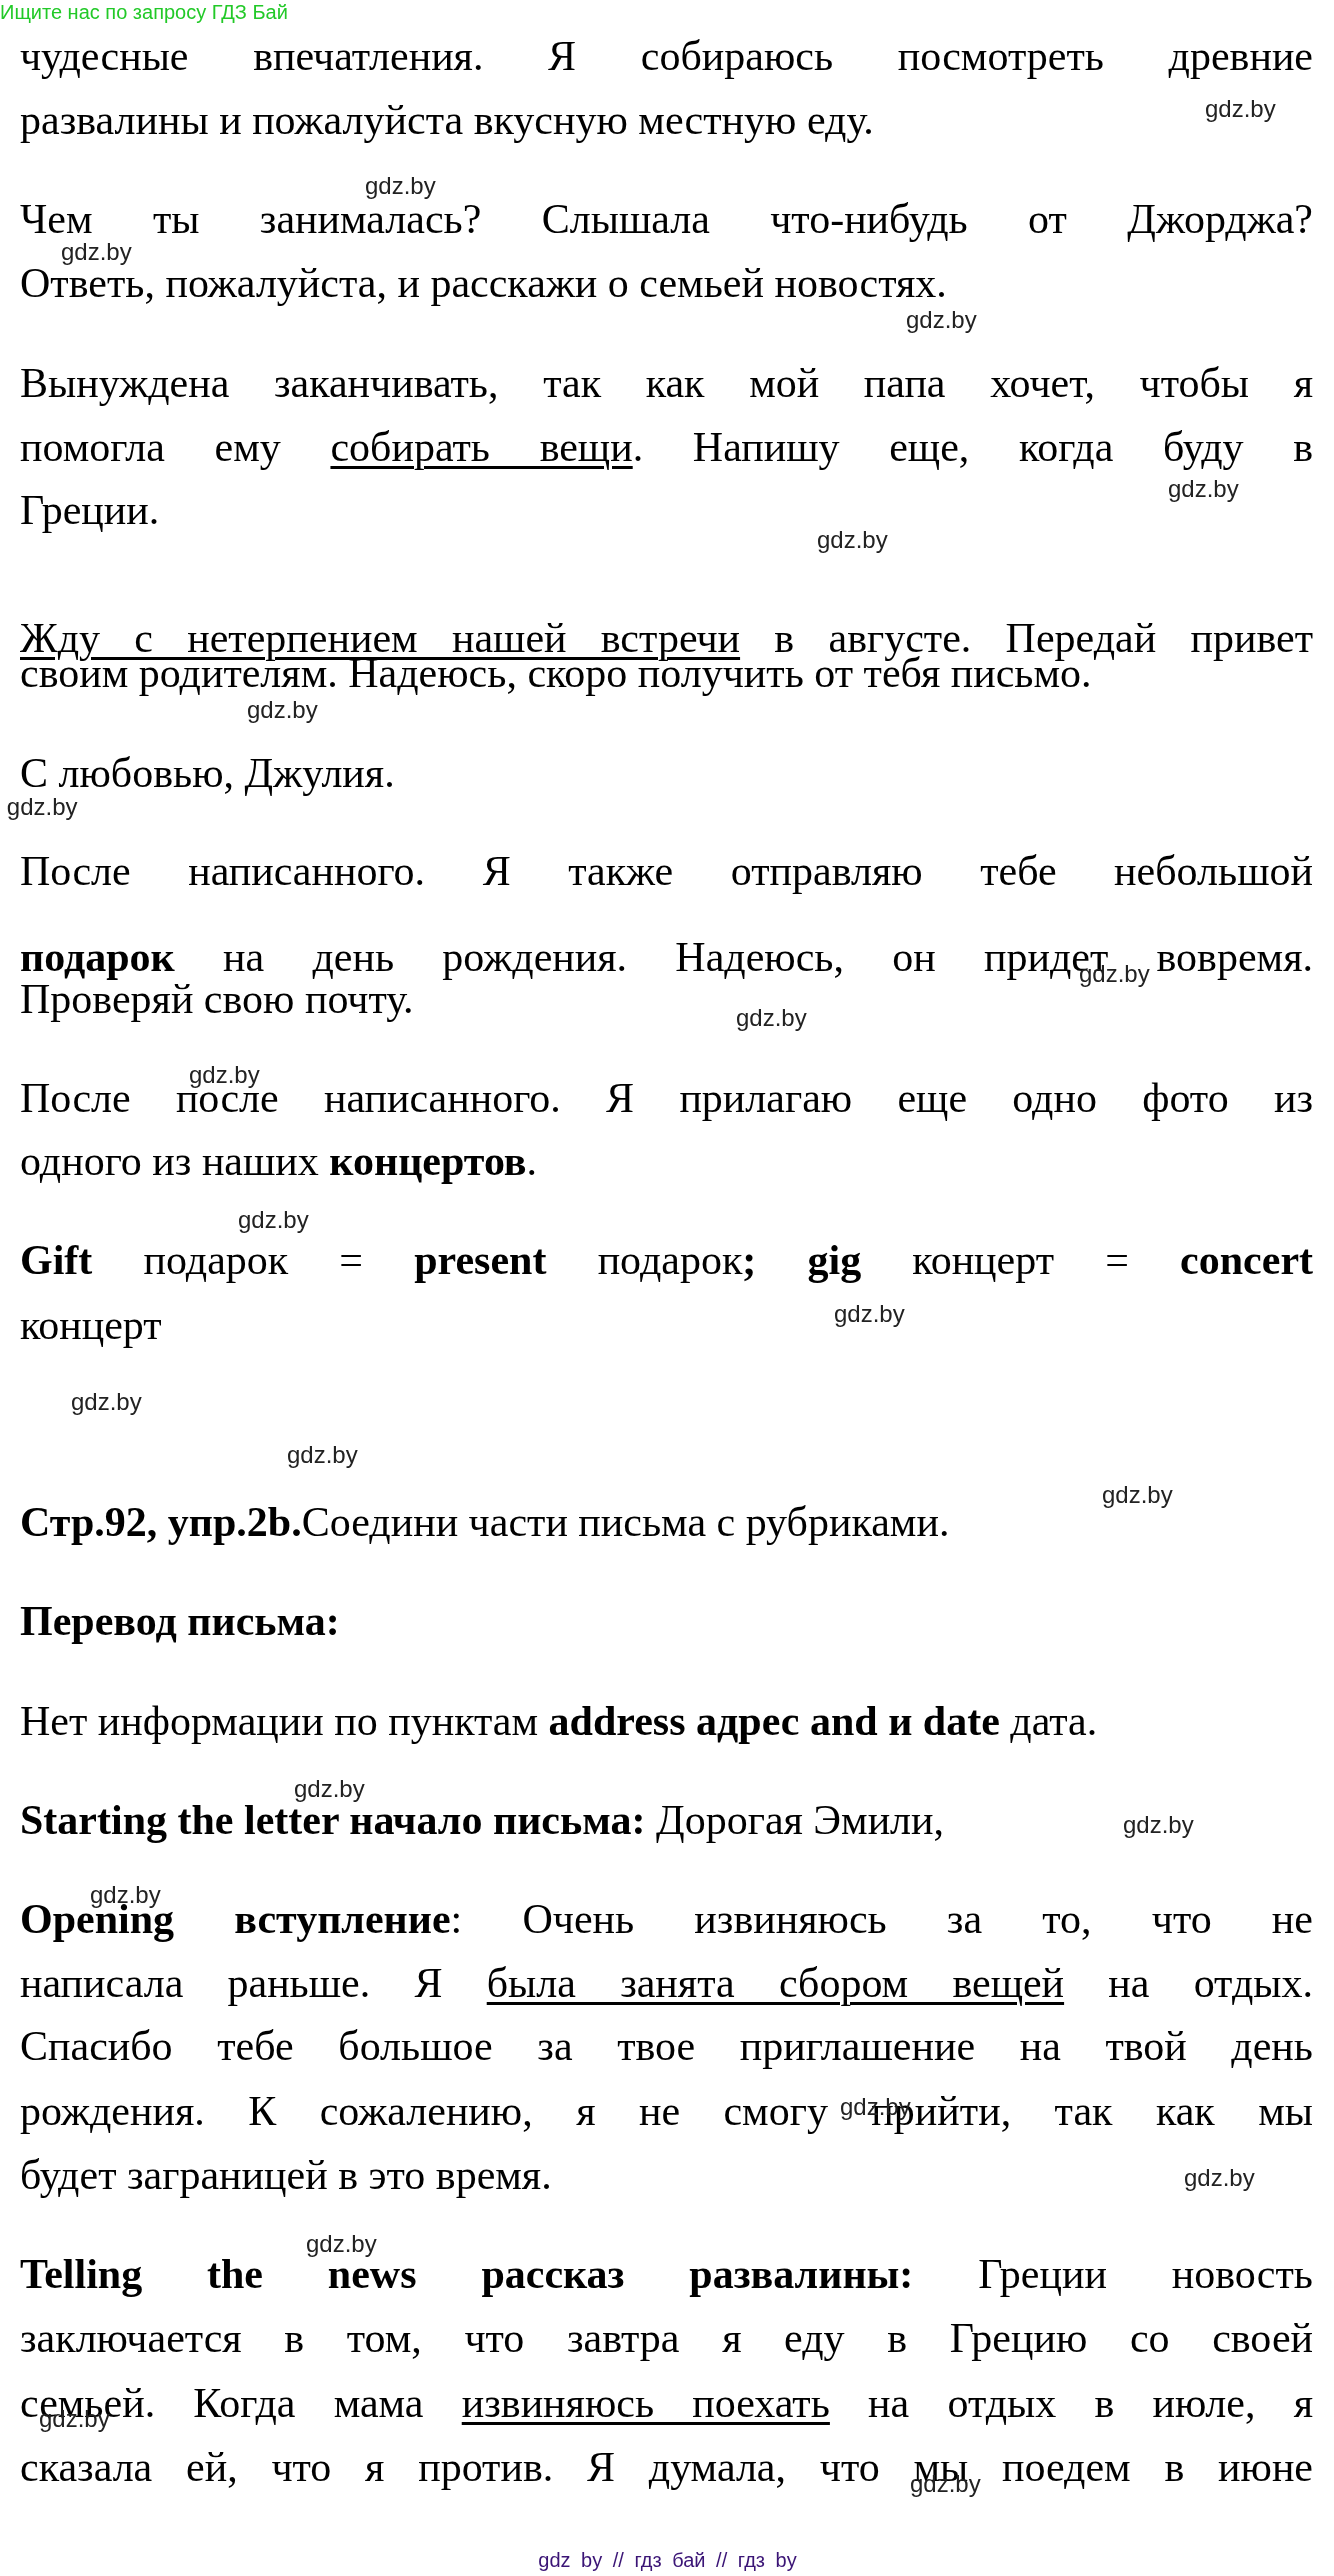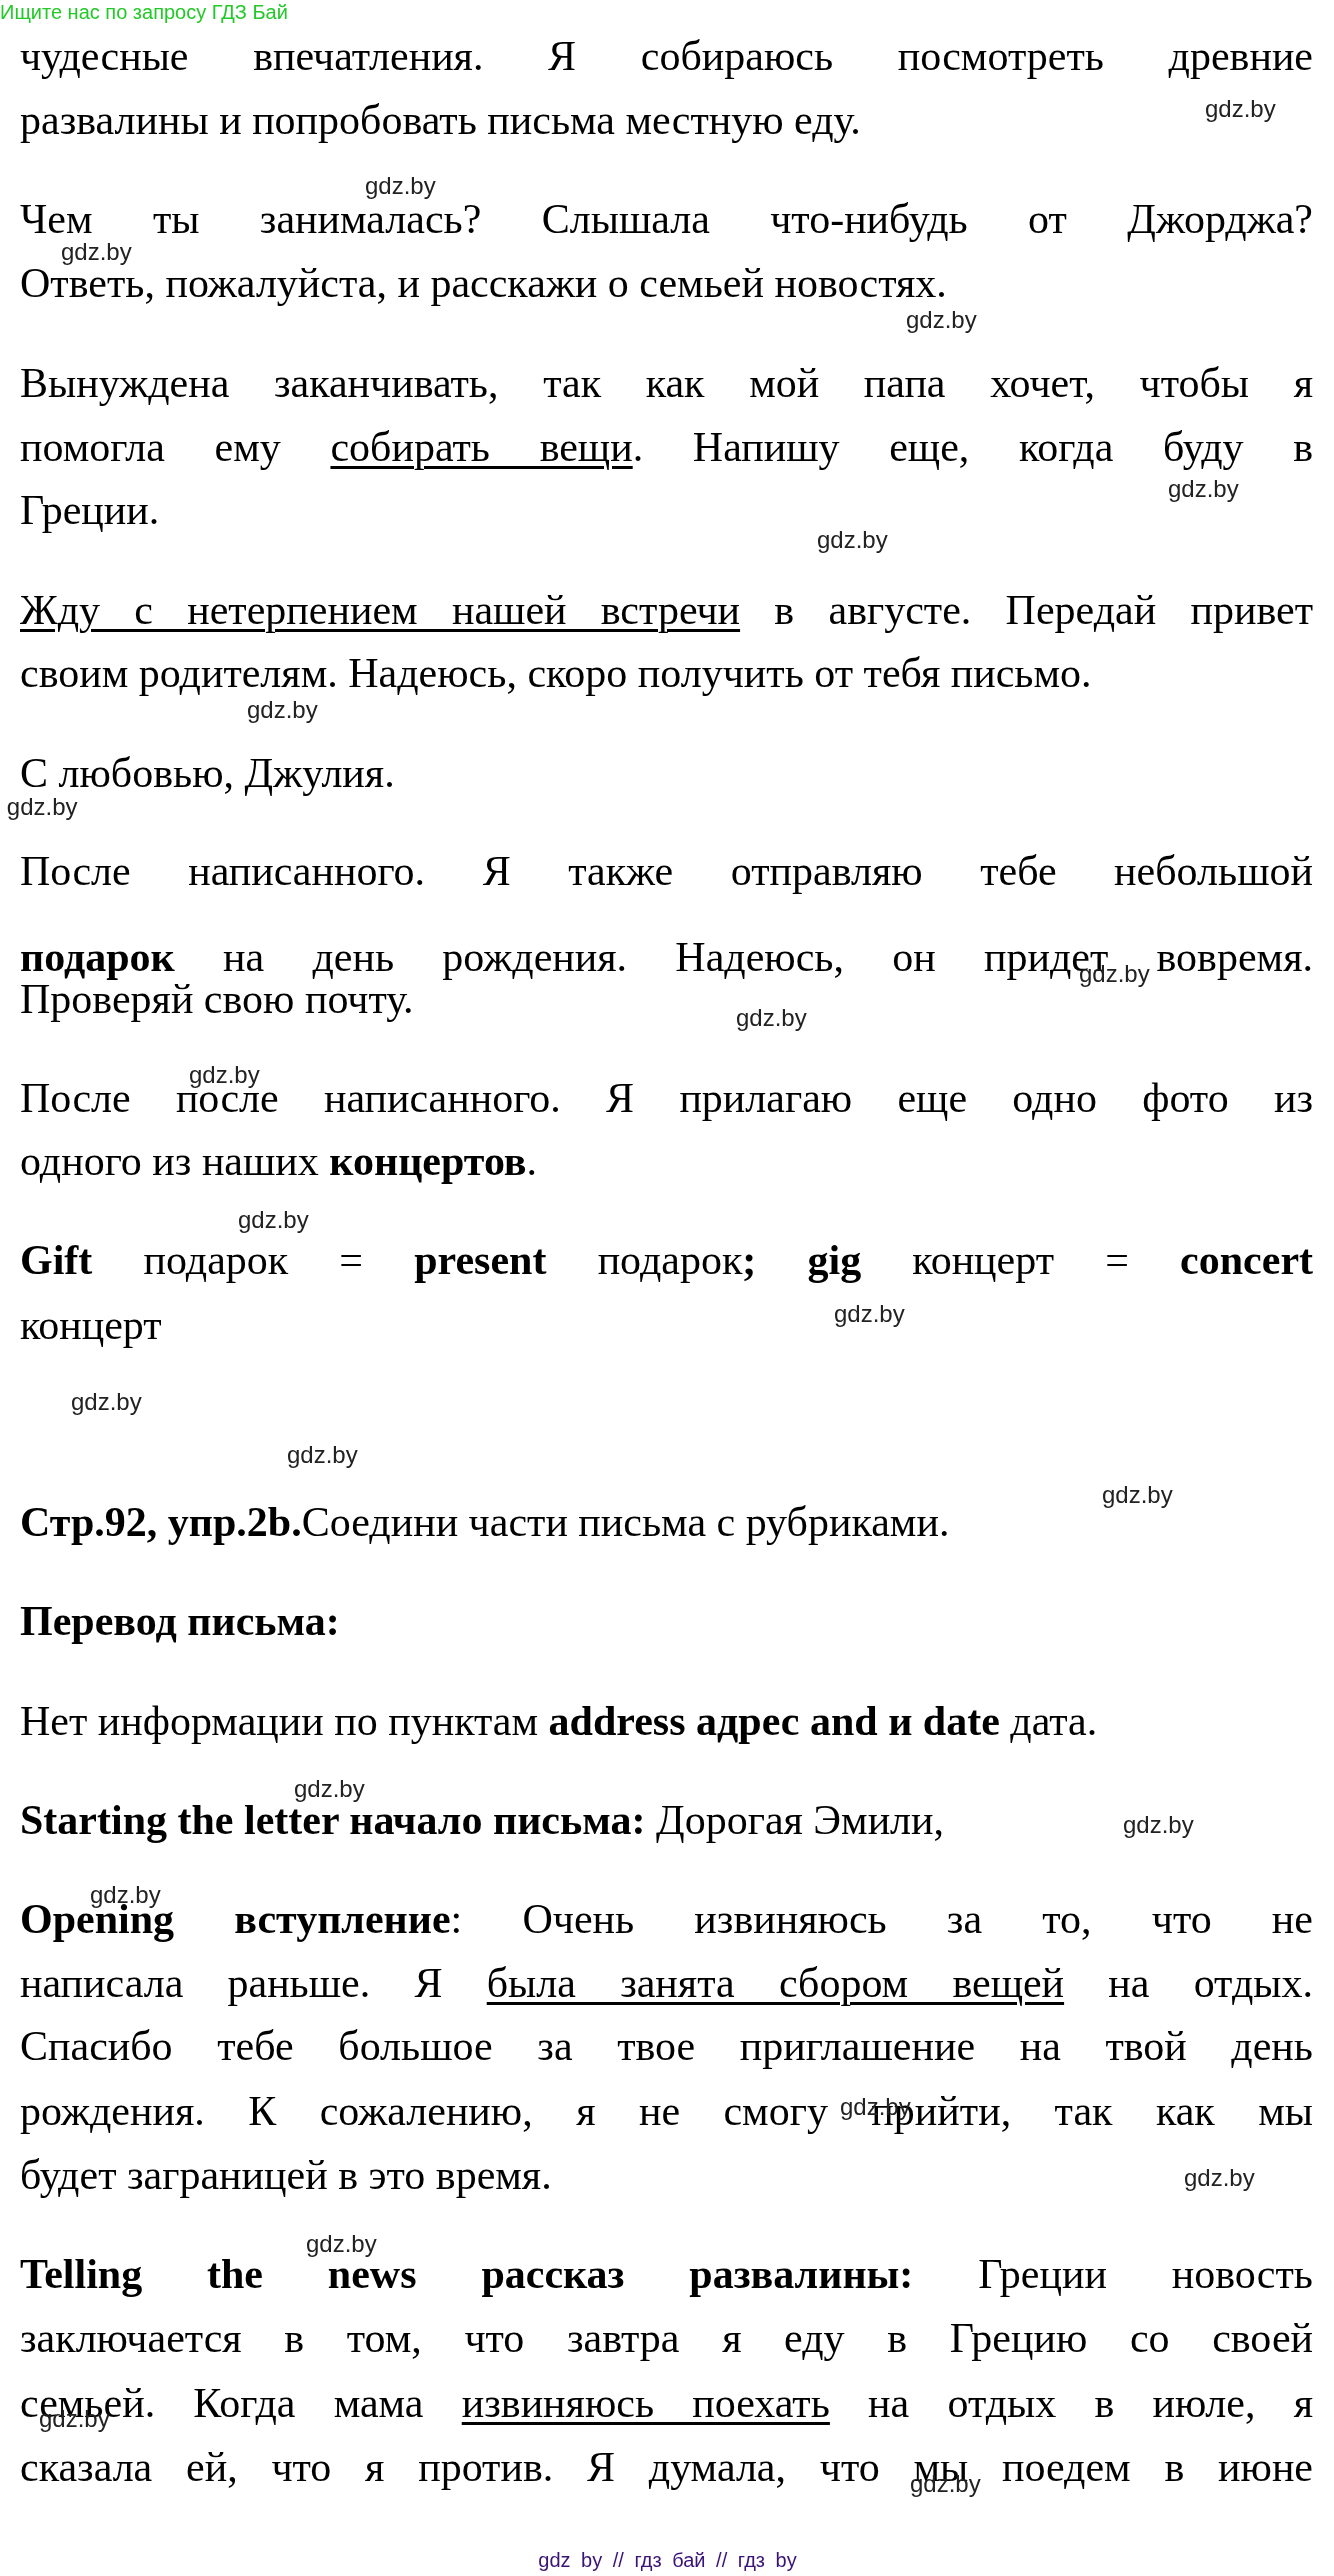--- a/index.html
+++ b/index.html
@@ -17,30 +17,30 @@
   .wm { position:absolute; font-family:"Liberation Sans", sans-serif; font-size:24px; line-height:27px; color:#222; }
 </style>
 </head>
 <body>
 
 <div class="hdr">Ищите нас по запросу ГДЗ Бай</div>
 
 <div id="doc">
 
   <div class="line j" style="top:31px"><span>чудесные впечатления. Я собираюсь посмотреть древние</span></div>
-  <div class="line" style="top:95px"><span>развалины и попробовать письма местную еду.</span></div>
+  <div class="line" style="top:95px"><span>развалины и пожалуйста вкусную местную еду.</span></div>
 
   <div class="line j" style="top:194px"><span>Чем ты занималась? Слышала что-нибудь от Джорджа?</span></div>
   <div class="line" style="top:258px"><span>Ответь, пожалуйста, и расскажи о семьей новостях.</span></div>
 
   <div class="line j" style="top:358px"><span>Вынуждена заканчивать, так как мой папа хочет, чтобы я</span></div>
   <div class="line j" style="top:422px"><span>помогла ему </span><u>собирать вещи</u><span>. Напишу еще, когда буду в</span></div>
   <div class="line" style="top:485px"><span>Греции.</span></div>
 
-  <div class="line j" style="top:585px"><u>Жду с нетерпением нашей встречи</u><span> в августе. Передай привет</span></div>
+  <div class="line j" style="top:613px"><u>Жду с нетерпением нашей встречи</u><span> в августе. Передай привет</span></div>
   <div class="line" style="top:648px"><span>своим родителям. Надеюсь, скоро получить от тебя письмо.</span></div>
 
   <div class="line" style="top:748px"><span>С любовью, Джулия.</span></div>
 
   <div class="line j" style="top:846px"><span>После написанного. Я также отправляю тебе небольшой</span></div>
   <div class="line j" style="top:932px"><b>подарок</b><span> на день рождения. Надеюсь, он придет вовремя.</span></div>
   <div class="line" style="top:974px"><span>Проверяй свою почту.</span></div>
 
   <div class="line j" style="top:1073px"><span>После после написанного. Я прилагаю еще одно фото из</span></div>
   <div class="line" style="top:1136px"><span>одного из наших </span><b>концертов</b><span>.</span></div>

